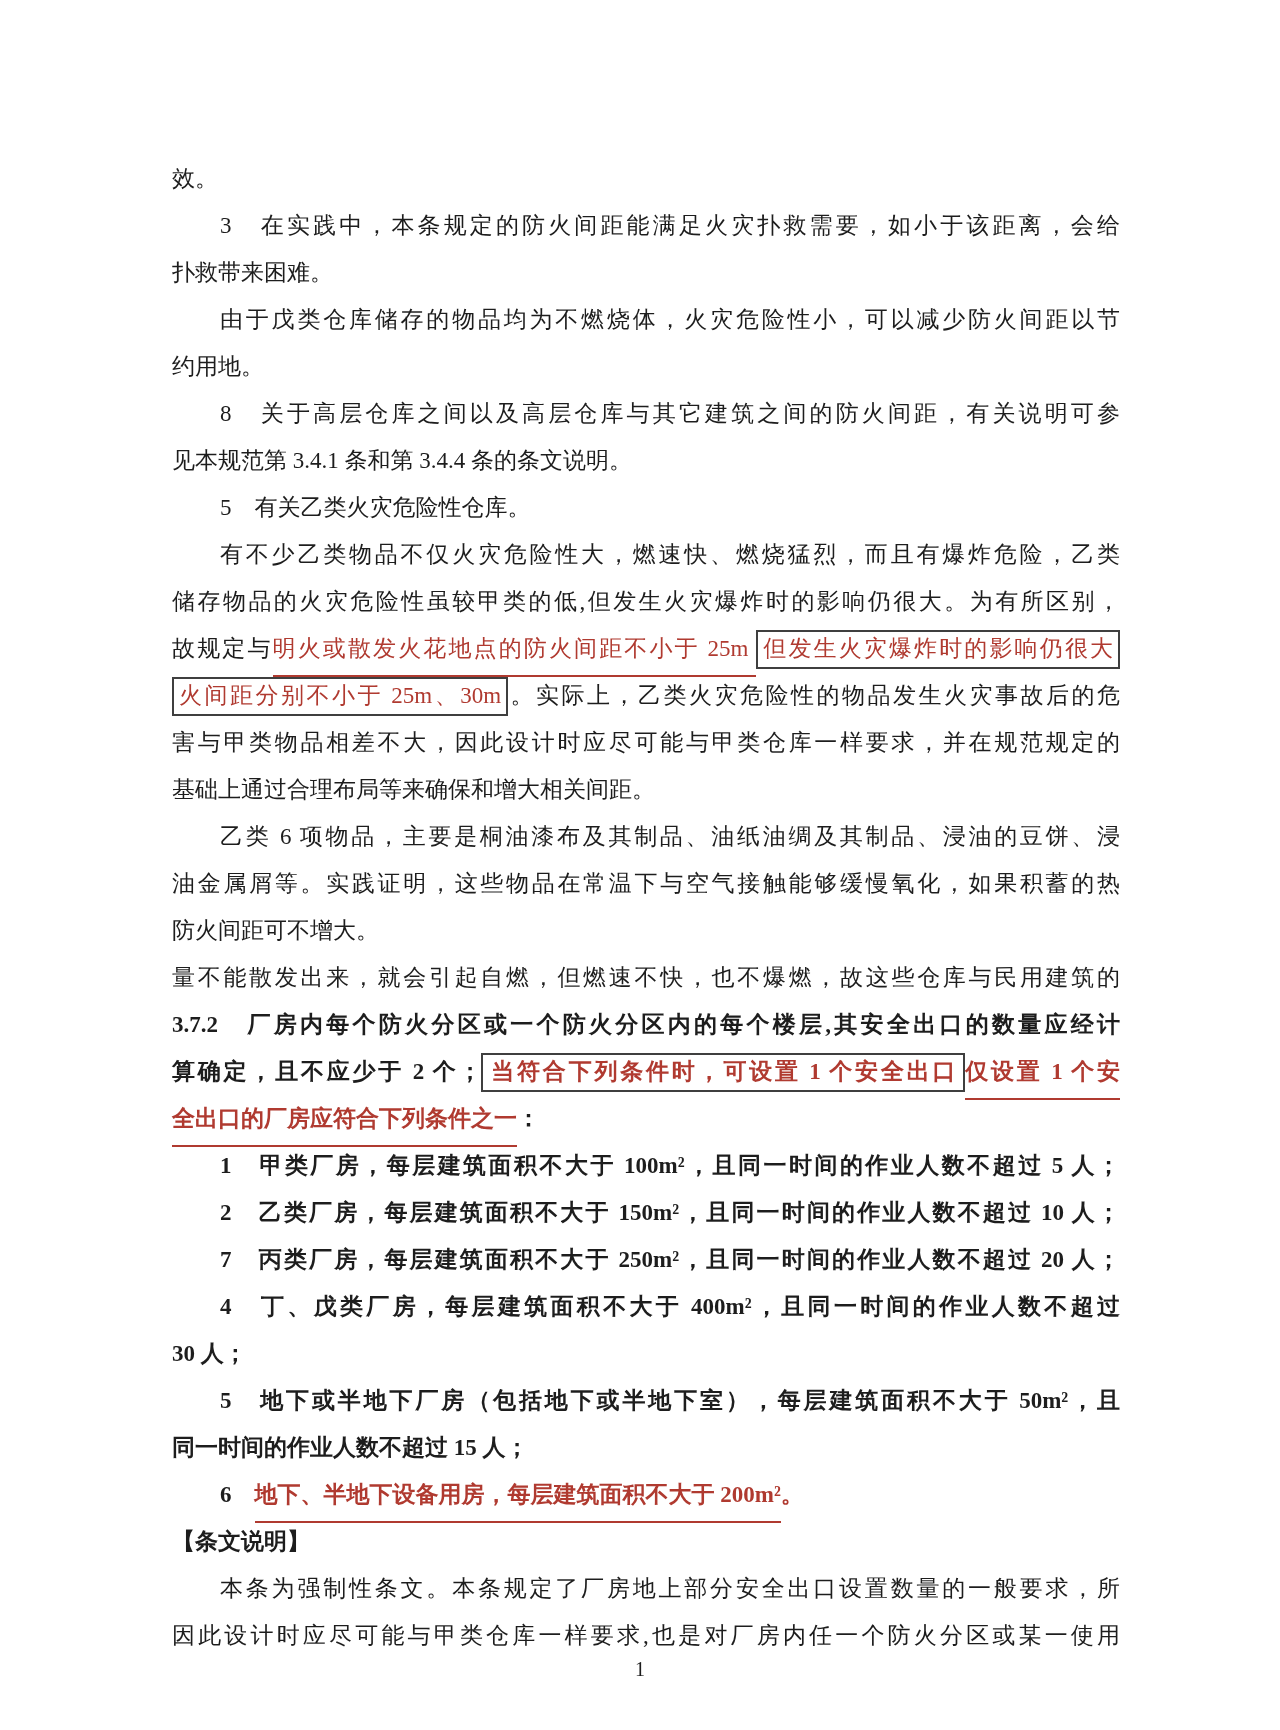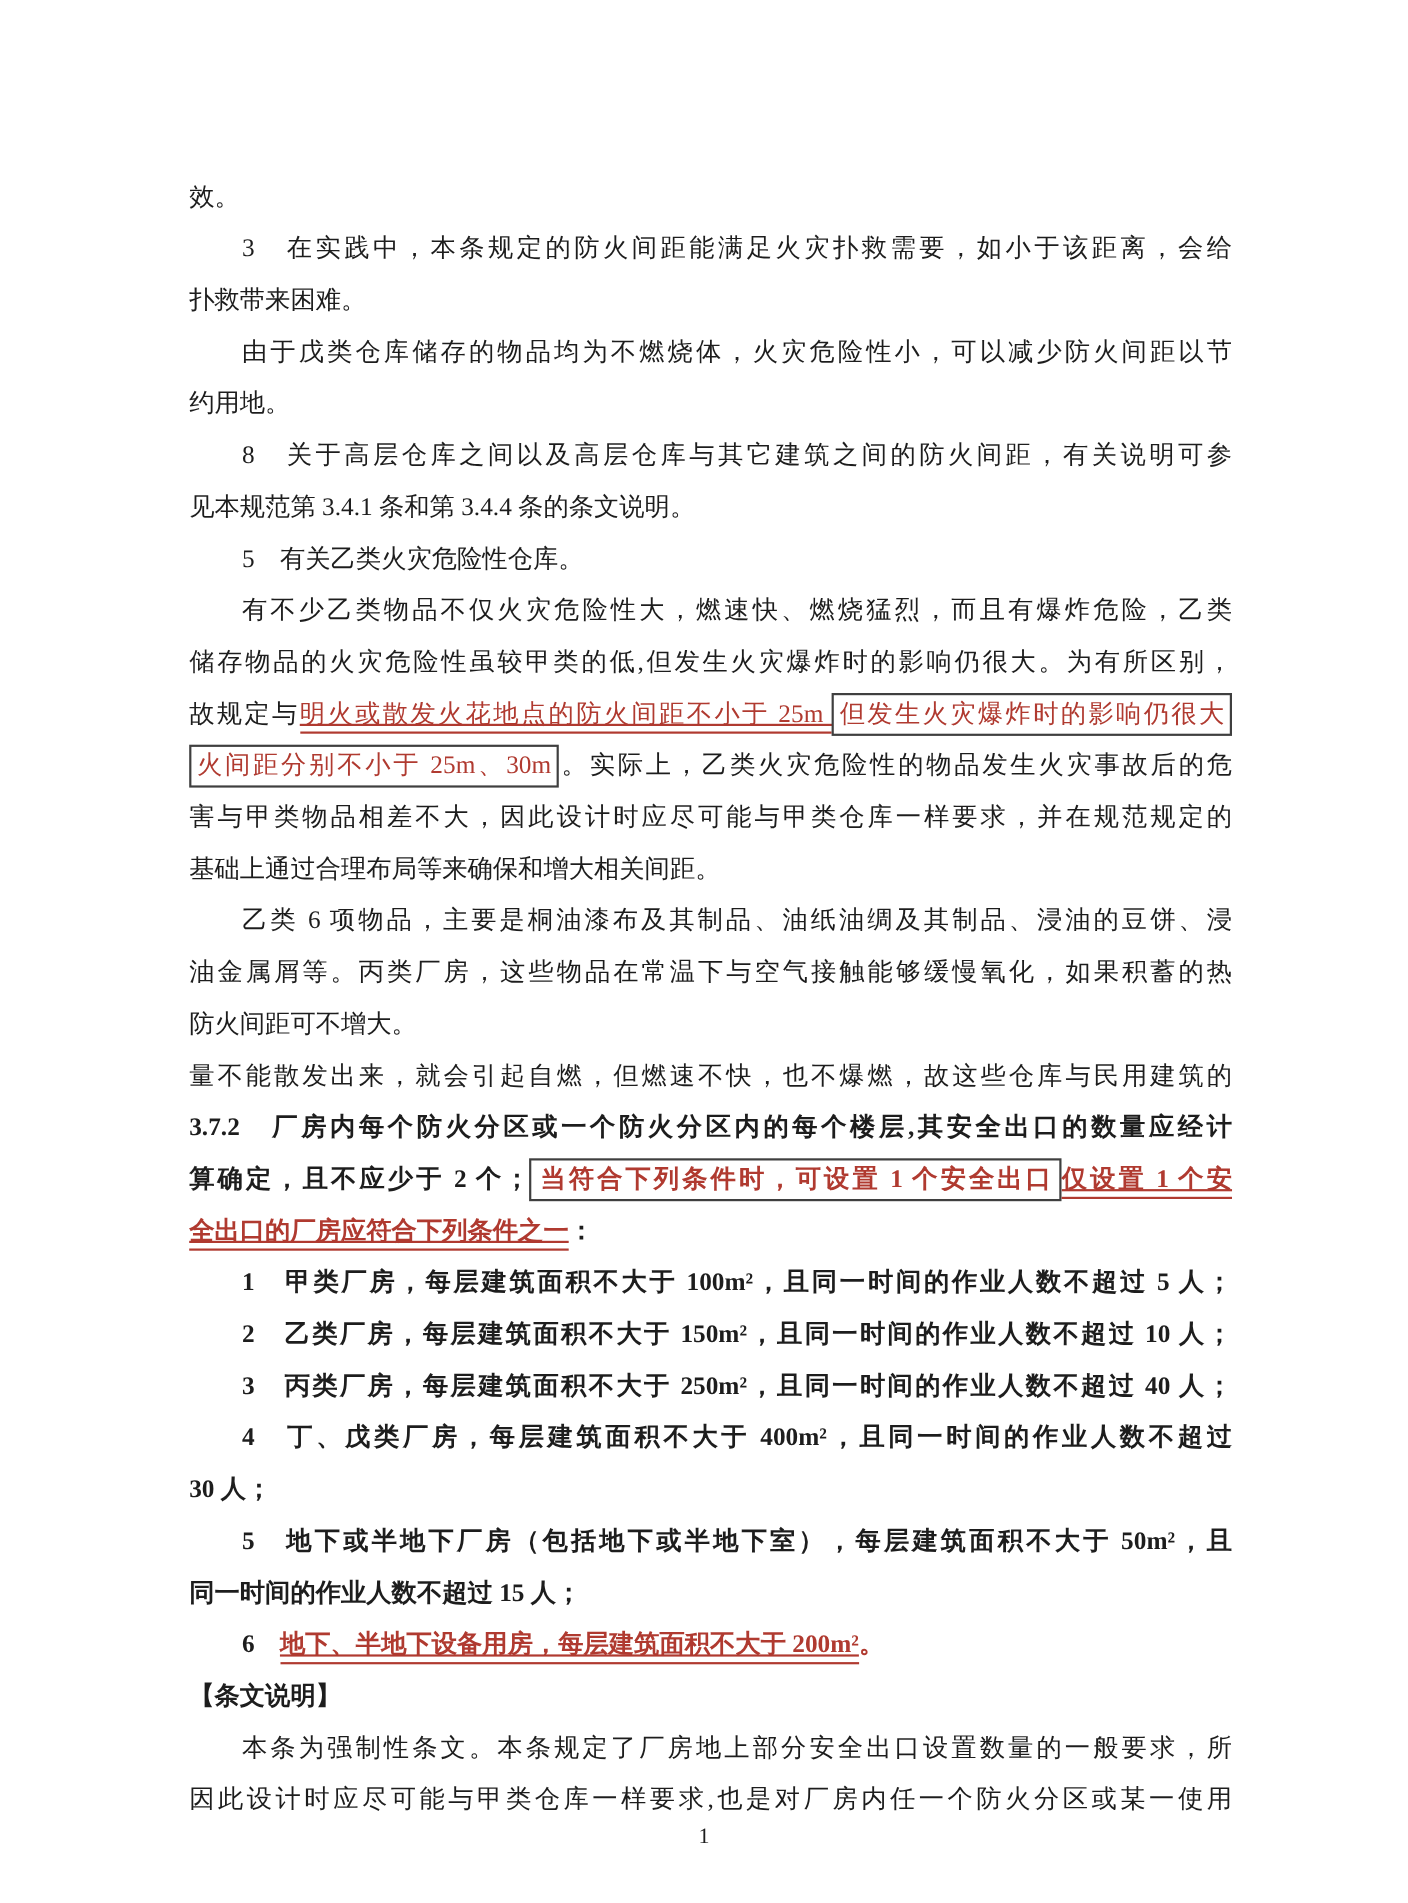--- a/index.html
+++ b/index.html
@@ -23,21 +23,21 @@
     font-size:23px;
     white-space:normal;
     overflow:visible;
     text-align:left;
   }
   .line.j { text-align:justify; text-align-last:justify; }
   .line.ind { padding-left:48px; }
   .seg { color:#1d1d1d; }
   .seg.b { font-weight:700; }
   .seg.r { color:#b03a30; }
-  .seg.u { border-bottom:2px solid currentColor; padding-bottom:4px;text-decoration:underline; }
+  .seg.u { border-bottom:2px solid currentColor; padding-bottom:14px; }
   .seg.x { border:2px solid #3f3f3f; padding:4px 5px 6px; }
   .pageno {
     position:absolute;
     left:0; top:1658px;
     width:100%;
     text-align:center;
     font-size:20px;
     color:#1d1d1d;
   }
 </style>
@@ -54,29 +54,29 @@
       <div class="line j ind"><span class="seg">8　关于高层仓库之间以及高层仓库与其它建筑之间的防火间距，有关说明可参</span></div>
       <div class="line"><span class="seg">见本规范第 3.4.1 条和第 3.4.4 条的条文说明。</span></div>
       <div class="line ind"><span class="seg">5　有关乙类火灾危险性仓库。</span></div>
       <div class="line j ind"><span class="seg">有不少乙类物品不仅火灾危险性大，燃速快、燃烧猛烈，而且有爆炸危险，乙类</span></div>
       <div class="line j"><span class="seg">储存物品的火灾危险性虽较甲类的低,但发生火灾爆炸时的影响仍很大。为有所区别，</span></div>
       <div class="line j"><span class="seg">故规定与</span><span class="seg r u">明火或散发火花地点的防火间距不小于 25m </span><span class="seg r x">但发生火灾爆炸时的影响仍很大</span></div>
       <div class="line j"><span class="seg r x">火间距分别不小于 25m、30m</span><span class="seg">。实际上，乙类火灾危险性的物品发生火灾事故后的危</span></div>
       <div class="line j"><span class="seg">害与甲类物品相差不大，因此设计时应尽可能与甲类仓库一样要求，并在规范规定的</span></div>
       <div class="line"><span class="seg">基础上通过合理布局等来确保和增大相关间距。</span></div>
       <div class="line j ind"><span class="seg">乙类 6 项物品，主要是桐油漆布及其制品、油纸油绸及其制品、浸油的豆饼、浸</span></div>
-      <div class="line j"><span class="seg">油金属屑等。丙类厂房，这些物品在常温下与空气接触能够缓慢氧化，如果积蓄的热</span></div>
+      <div class="line j"><span class="seg">油金属屑等。实践证明，这些物品在常温下与空气接触能够缓慢氧化，如果积蓄的热</span></div>
       <div class="line"><span class="seg">防火间距可不增大。</span></div>
       <div class="line j"><span class="seg">量不能散发出来，就会引起自燃，但燃速不快，也不爆燃，故这些仓库与民用建筑的</span></div>
       <div class="line j"><span class="seg b">3.7.2　厂房内每个防火分区或一个防火分区内的每个楼层,其安全出口的数量应经计</span></div>
       <div class="line j"><span class="seg b">算确定，且不应少于 2 个；</span><span class="seg b r x">当符合下列条件时，可设置 1 个安全出口</span><span class="seg b r u">仅设置 1 个安</span></div>
       <div class="line"><span class="seg b r u">全出口的厂房应符合下列条件之一</span><span class="seg b">：</span></div>
       <div class="line j ind"><span class="seg b">1　甲类厂房，每层建筑面积不大于 100m²，且同一时间的作业人数不超过 5 人；</span></div>
       <div class="line j ind"><span class="seg b">2　乙类厂房，每层建筑面积不大于 150m²，且同一时间的作业人数不超过 10 人；</span></div>
-      <div class="line j ind"><span class="seg b">3　丙类厂房，每层建筑面积不大于 250m²，且同一时间的作业人数不超过 40 人；</span></div>
+      <div class="line j ind"><span class="seg b">7　丙类厂房，每层建筑面积不大于 250m²，且同一时间的作业人数不超过 20 人；</span></div>
       <div class="line j ind"><span class="seg b">4　丁、戊类厂房，每层建筑面积不大于 400m²，且同一时间的作业人数不超过</span></div>
       <div class="line"><span class="seg b">30 人；</span></div>
       <div class="line j ind"><span class="seg b">5　地下或半地下厂房（包括地下或半地下室），每层建筑面积不大于 50m²，且</span></div>
       <div class="line"><span class="seg b">同一时间的作业人数不超过 15 人；</span></div>
       <div class="line ind"><span class="seg b">6　</span><span class="seg b r u">地下、半地下设备用房，每层建筑面积不大于 200m²</span><span class="seg b r">。</span></div>
       <div class="line"><span class="seg b">【条文说明】</span></div>
       <div class="line j ind"><span class="seg">本条为强制性条文。本条规定了厂房地上部分安全出口设置数量的一般要求，所</span></div>
       <div class="line j"><span class="seg">因此设计时应尽可能与甲类仓库一样要求,也是对厂房内任一个防火分区或某一使用</span></div>
     </div>
   <div class="pageno">1</div>

